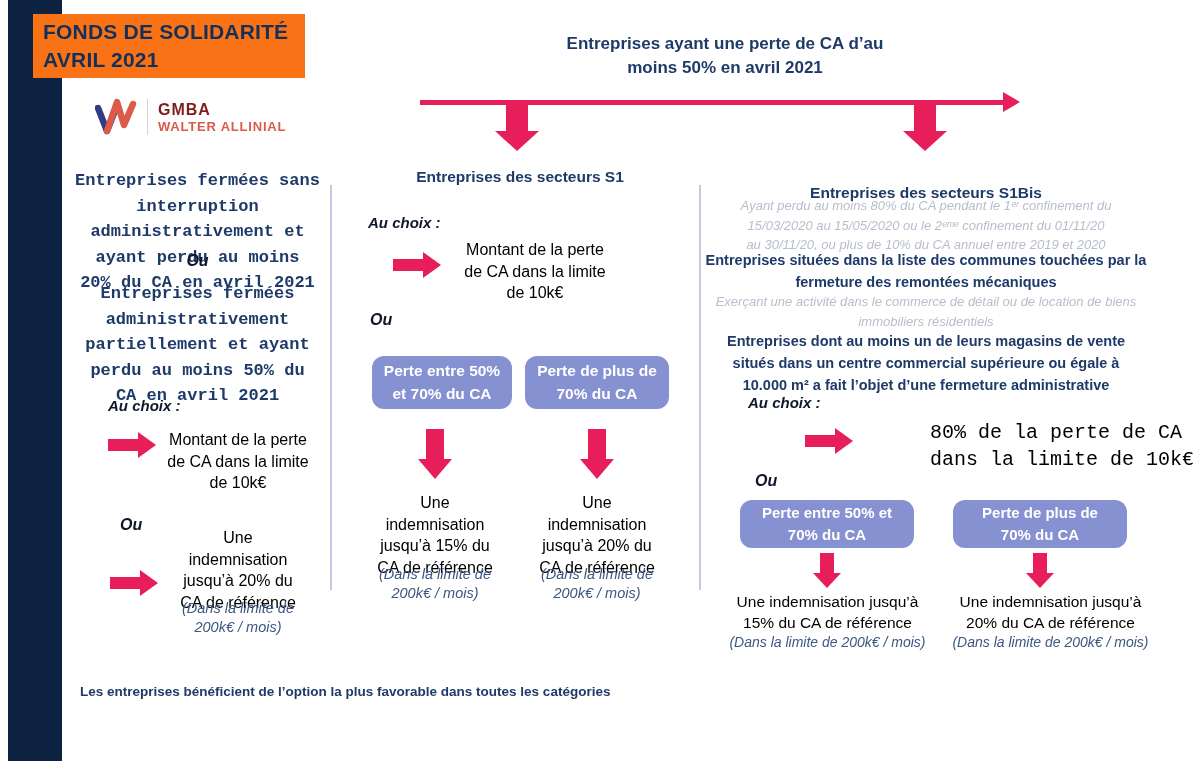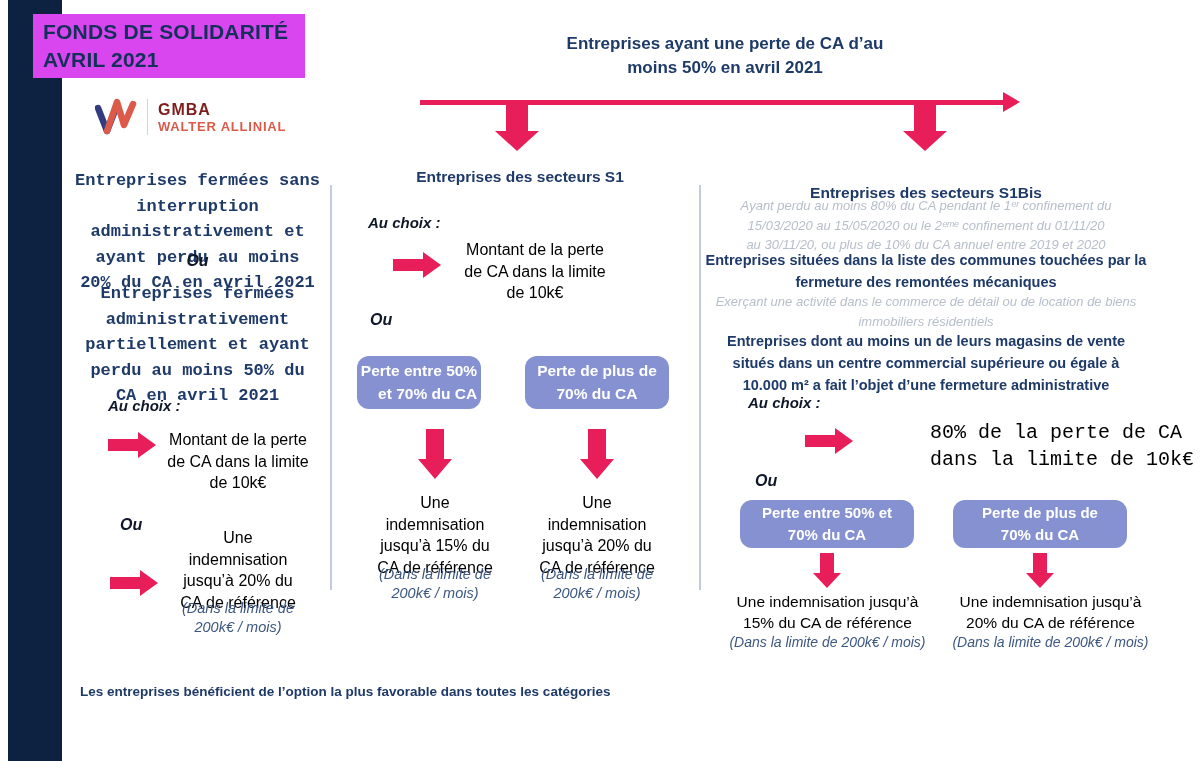--- a/index.html
+++ b/index.html
@@ -18,21 +18,21 @@
   .navy-b  { color:#000000; }
   .gray-it { color:#b7becb; font-style:italic; }
   .lbl-it  { color:#0f172a; font-weight:bold; font-style:italic; }
   .note-it { color:#3c5781; font-style:italic; }
 
   
   .side-bar { left:8px; top:0; width:54px; height:761px; background:#0d2240; }
 
   
   .title-block {
-    left:33px; top:14px; width:272px; height:64px; background:#d946ef;
+    left:33px; top:14px; width:272px; height:64px; background:#f97316;
     display:flex; align-items:center; padding-left:10px;
   }
   .title-text { font-size:21px; font-weight:bold; color:#14305a; line-height:1.35; letter-spacing:.2px; }
 
   
   .logo { left:95px; top:98px; display:flex; align-items:center; gap:10px; }
   .logo-div { width:1px; height:36px; background:#d9d2cc; }
   .logo-brand { font-size:16px; font-weight:bold; color:#7f1d1d; letter-spacing:1px; line-height:1.2; }
   .logo-sub { font-size:13px; color:#dc5a4a; letter-spacing:.8px; font-weight:bold; }
 
@@ -159,21 +159,21 @@
   <div class="abs lbl-it" style="left:368px; top:214px; font-size:15px;">Au choix :</div>
   <div class="abs rarrow" style="left:393px; top:252px;">
     <div class="bar"></div>
       <div class="head"></div>
   </div>
   <div class="abs navy-b opt ctr pre" style="left:455px; top:239px; width:160px;">Montant de la perte
 de CA dans la limite
 de 10k€</div>
   <div class="abs lbl-it" style="left:370px; top:311px; font-size:16px;">Ou</div>
 
-  <div class="abs pill pre" style="left:357px; top:356px; width:124px; height:53px;text-align:right;">Perte entre 50%
+  <div class="abs pill pre" style="left:372px; top:356px; width:140px; height:53px;">Perte entre 50%
 et 70% du CA</div>
   <div class="abs pill pre" style="left:525px; top:356px; width:144px; height:53px;">Perte de plus de
 70% du CA</div>
 
   <div class="abs darrow-mid" style="left:418px; top:429px;">
     <div class="bar"></div>
       <div class="head"></div>
   </div>
   <div class="abs darrow-mid" style="left:580px; top:429px;">
     <div class="bar"></div>

